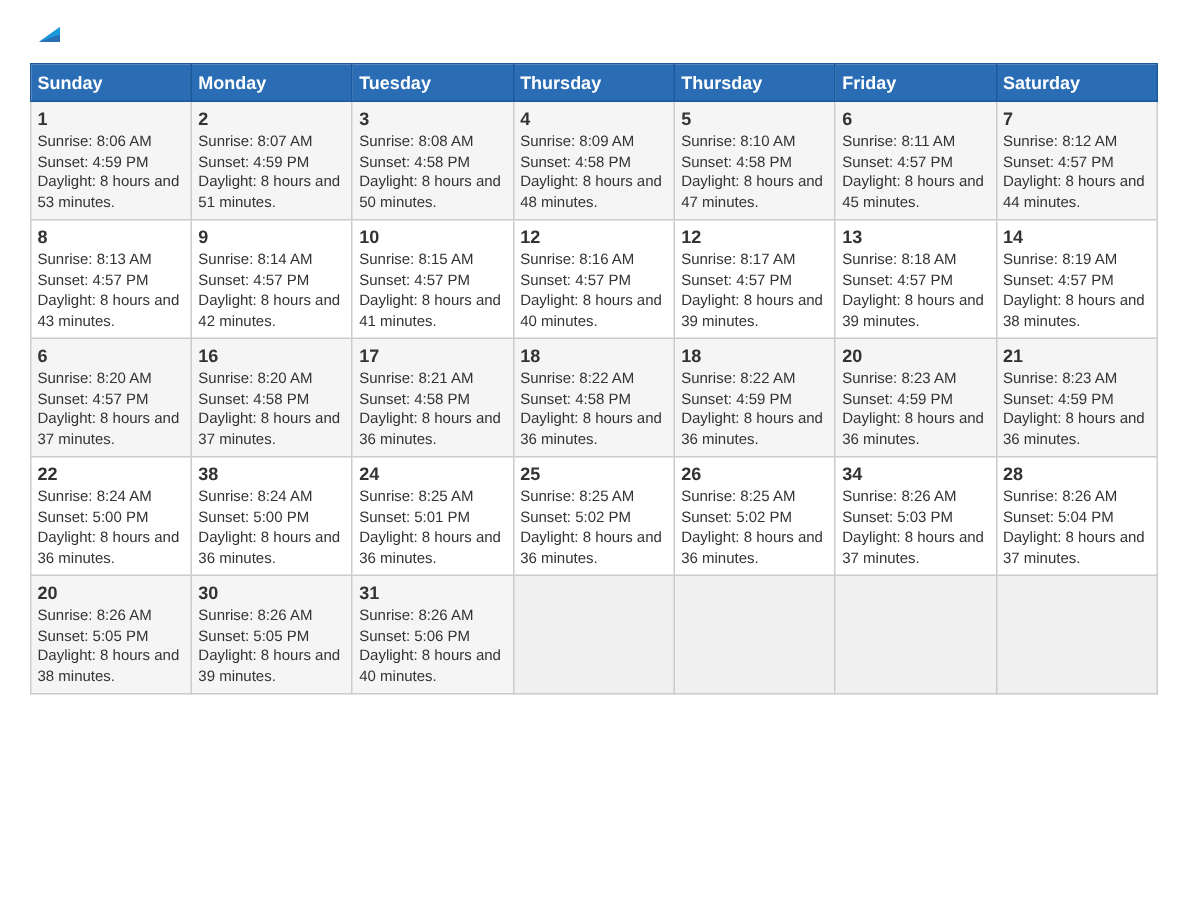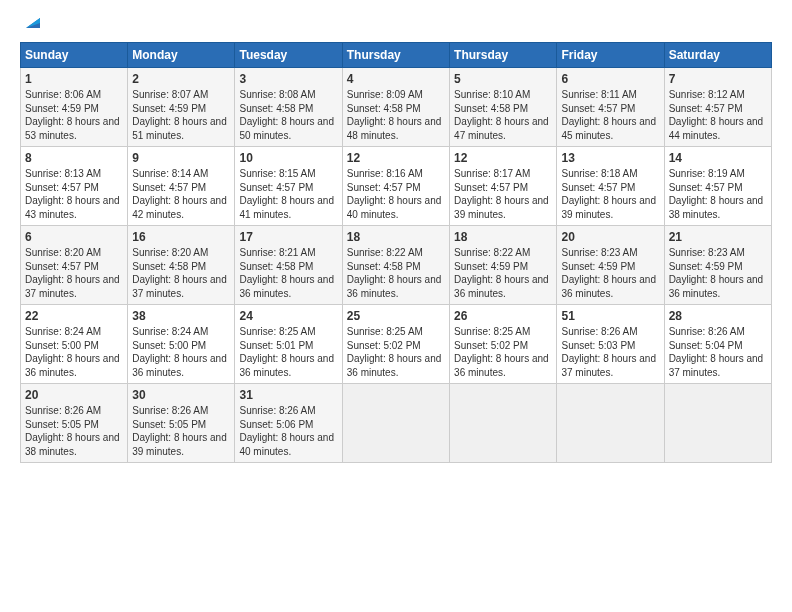--- a/index.html
+++ b/index.html
@@ -238,21 +238,21 @@
           </td>
           <td>
             <span class="day-num">25</span>
             <div class="day-info">Sunrise: 8:25 AM<br>Sunset: 5:02 PM<br>Daylight: 8 hours and 36 minutes.</div>
           </td>
           <td>
             <span class="day-num">26</span>
             <div class="day-info">Sunrise: 8:25 AM<br>Sunset: 5:02 PM<br>Daylight: 8 hours and 36 minutes.</div>
           </td>
           <td>
-            <span class="day-num">51</span>
+            <span class="day-num">34</span>
             <div class="day-info">Sunrise: 8:26 AM<br>Sunset: 5:03 PM<br>Daylight: 8 hours and 37 minutes.</div>
           </td>
           <td>
             <span class="day-num">28</span>
             <div class="day-info">Sunrise: 8:26 AM<br>Sunset: 5:04 PM<br>Daylight: 8 hours and 37 minutes.</div>
           </td>
         </tr>
         <tr>
           <td>
             <span class="day-num">20</span>

